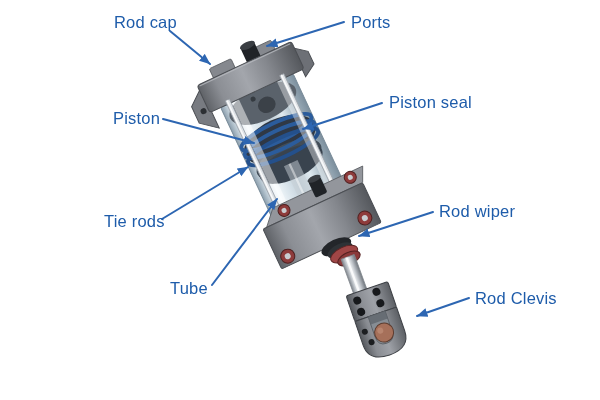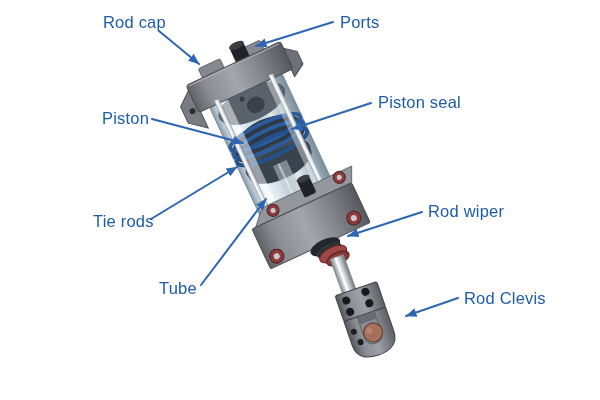--- a/index.html
+++ b/index.html
@@ -2,20 +2,21 @@
 <html><head>
 <meta charset="utf-8">
 <style>
   html,body { margin:0; padding:0; background:#ffffff; }
   .canvas {
     position:relative;
     width:556px; height:400px;
     background:#ffffff;
     font-family:"Liberation Sans", sans-serif;
     overflow:hidden;
+    padding-left:11px;
   }
   svg { display:block; }
   .callout-text {
     font-family:"Liberation Sans", sans-serif;
     font-size:16.5px;
     letter-spacing:0.2px;
   }
   .callout-line { fill:none; stroke-width:2; stroke-linecap:round; }
 </style>
 </head>

